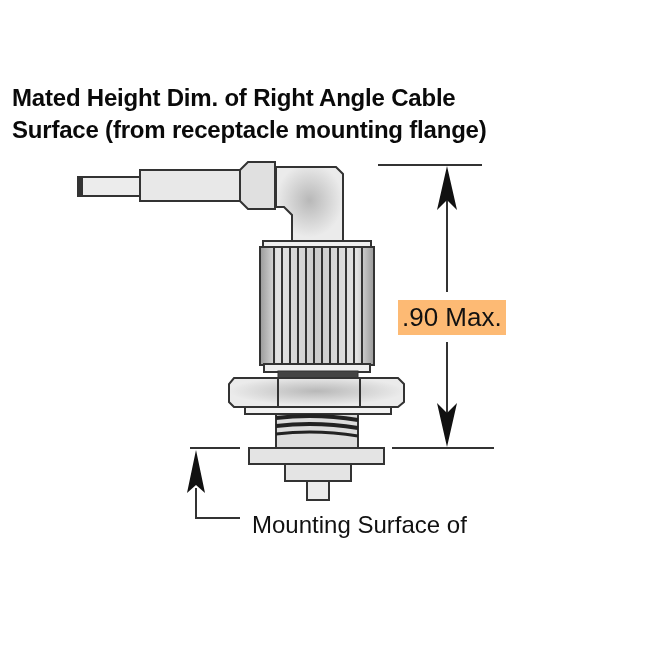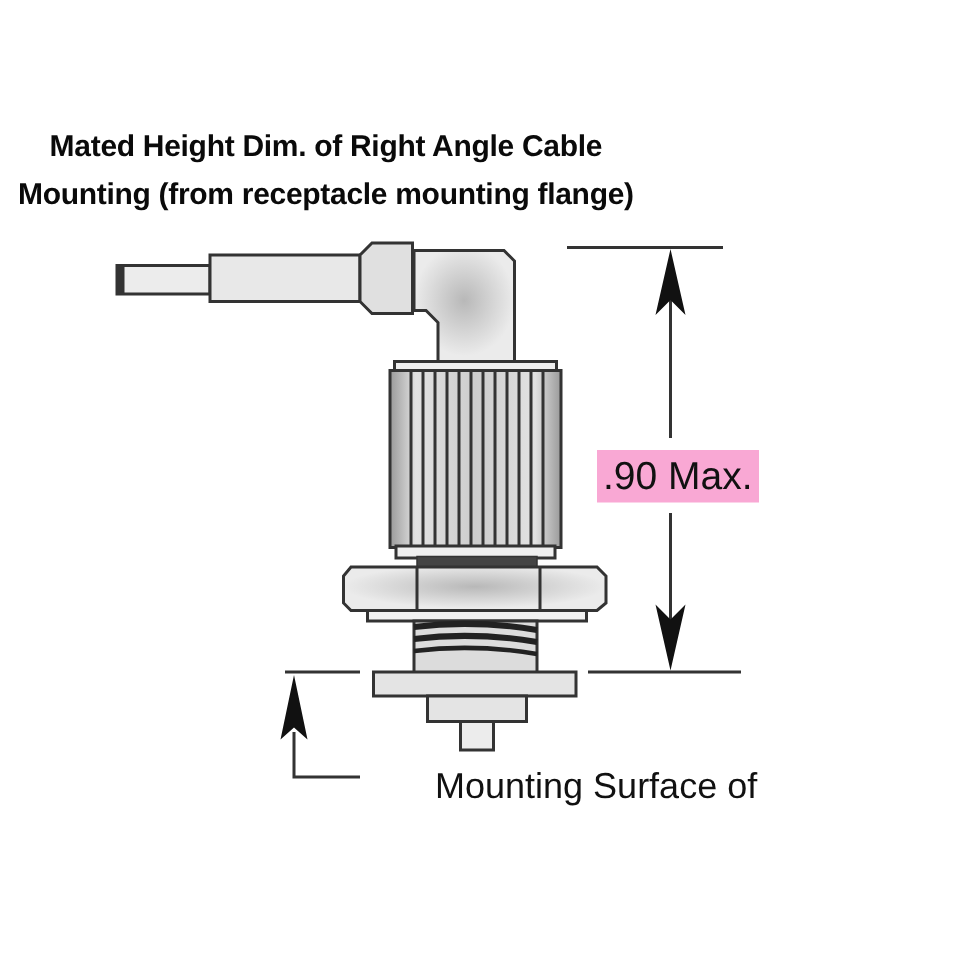--- a/index.html
+++ b/index.html
@@ -1,32 +1,32 @@
 <!DOCTYPE html>
 <html><head>
 <meta charset="utf-8">
 <style>
   html, body { margin:0; padding:0; background:#ffffff; }
   body { width:650px; height:650px; position:relative; overflow:hidden;
          font-family:"Liberation Sans", sans-serif; color:#111; }
   .title { position:absolute; left:12px; top:82px; font-weight:bold;
-           font-size:20px; line-height:32px; letter-spacing:-0.2px; color:#0a0a0a;text-align:center; }
+           font-size:24px; line-height:32px; letter-spacing:-0.2px; color:#0a0a0a; }
   .title div { white-space:nowrap; }
   .dim-label { position:absolute; left:398px; top:300px; font-size:26px;
-               background:#f9a8d4; padding:2px 4px; color:#111; }
+               background:#fdba74; padding:2px 4px; color:#111; }
   .note { position:absolute; left:252px; top:508px; font-size:24px; line-height:34px; color:#111; }
-  .note div { white-space:nowrap;margin-left:38px; }
+  .note div { white-space:nowrap; }
   svg { position:absolute; left:0; top:0; }
 </style>
 </head>
 <body>
 
 <div class="title">
   <div>Mated Height Dim. of Right Angle Cable</div>
-  <div>Mounting (from receptacle mounting flange)</div>
+  <div>Surface (from receptacle mounting flange)</div>
 </div>
 
 <svg width="650" height="650" viewBox="0 0 650 650">
   <defs>
     <radialGradient id="shade" cx="50%" cy="45%" r="50%">
       <stop offset="0%" stop-color="#b8b8b8"></stop>
       <stop offset="100%" stop-color="#ebebeb"></stop>
     </radialGradient>
     <linearGradient id="knurl" x1="0" x2="1" y1="0" y2="0">
       <stop offset="0%" stop-color="#9a9a9a"></stop>

